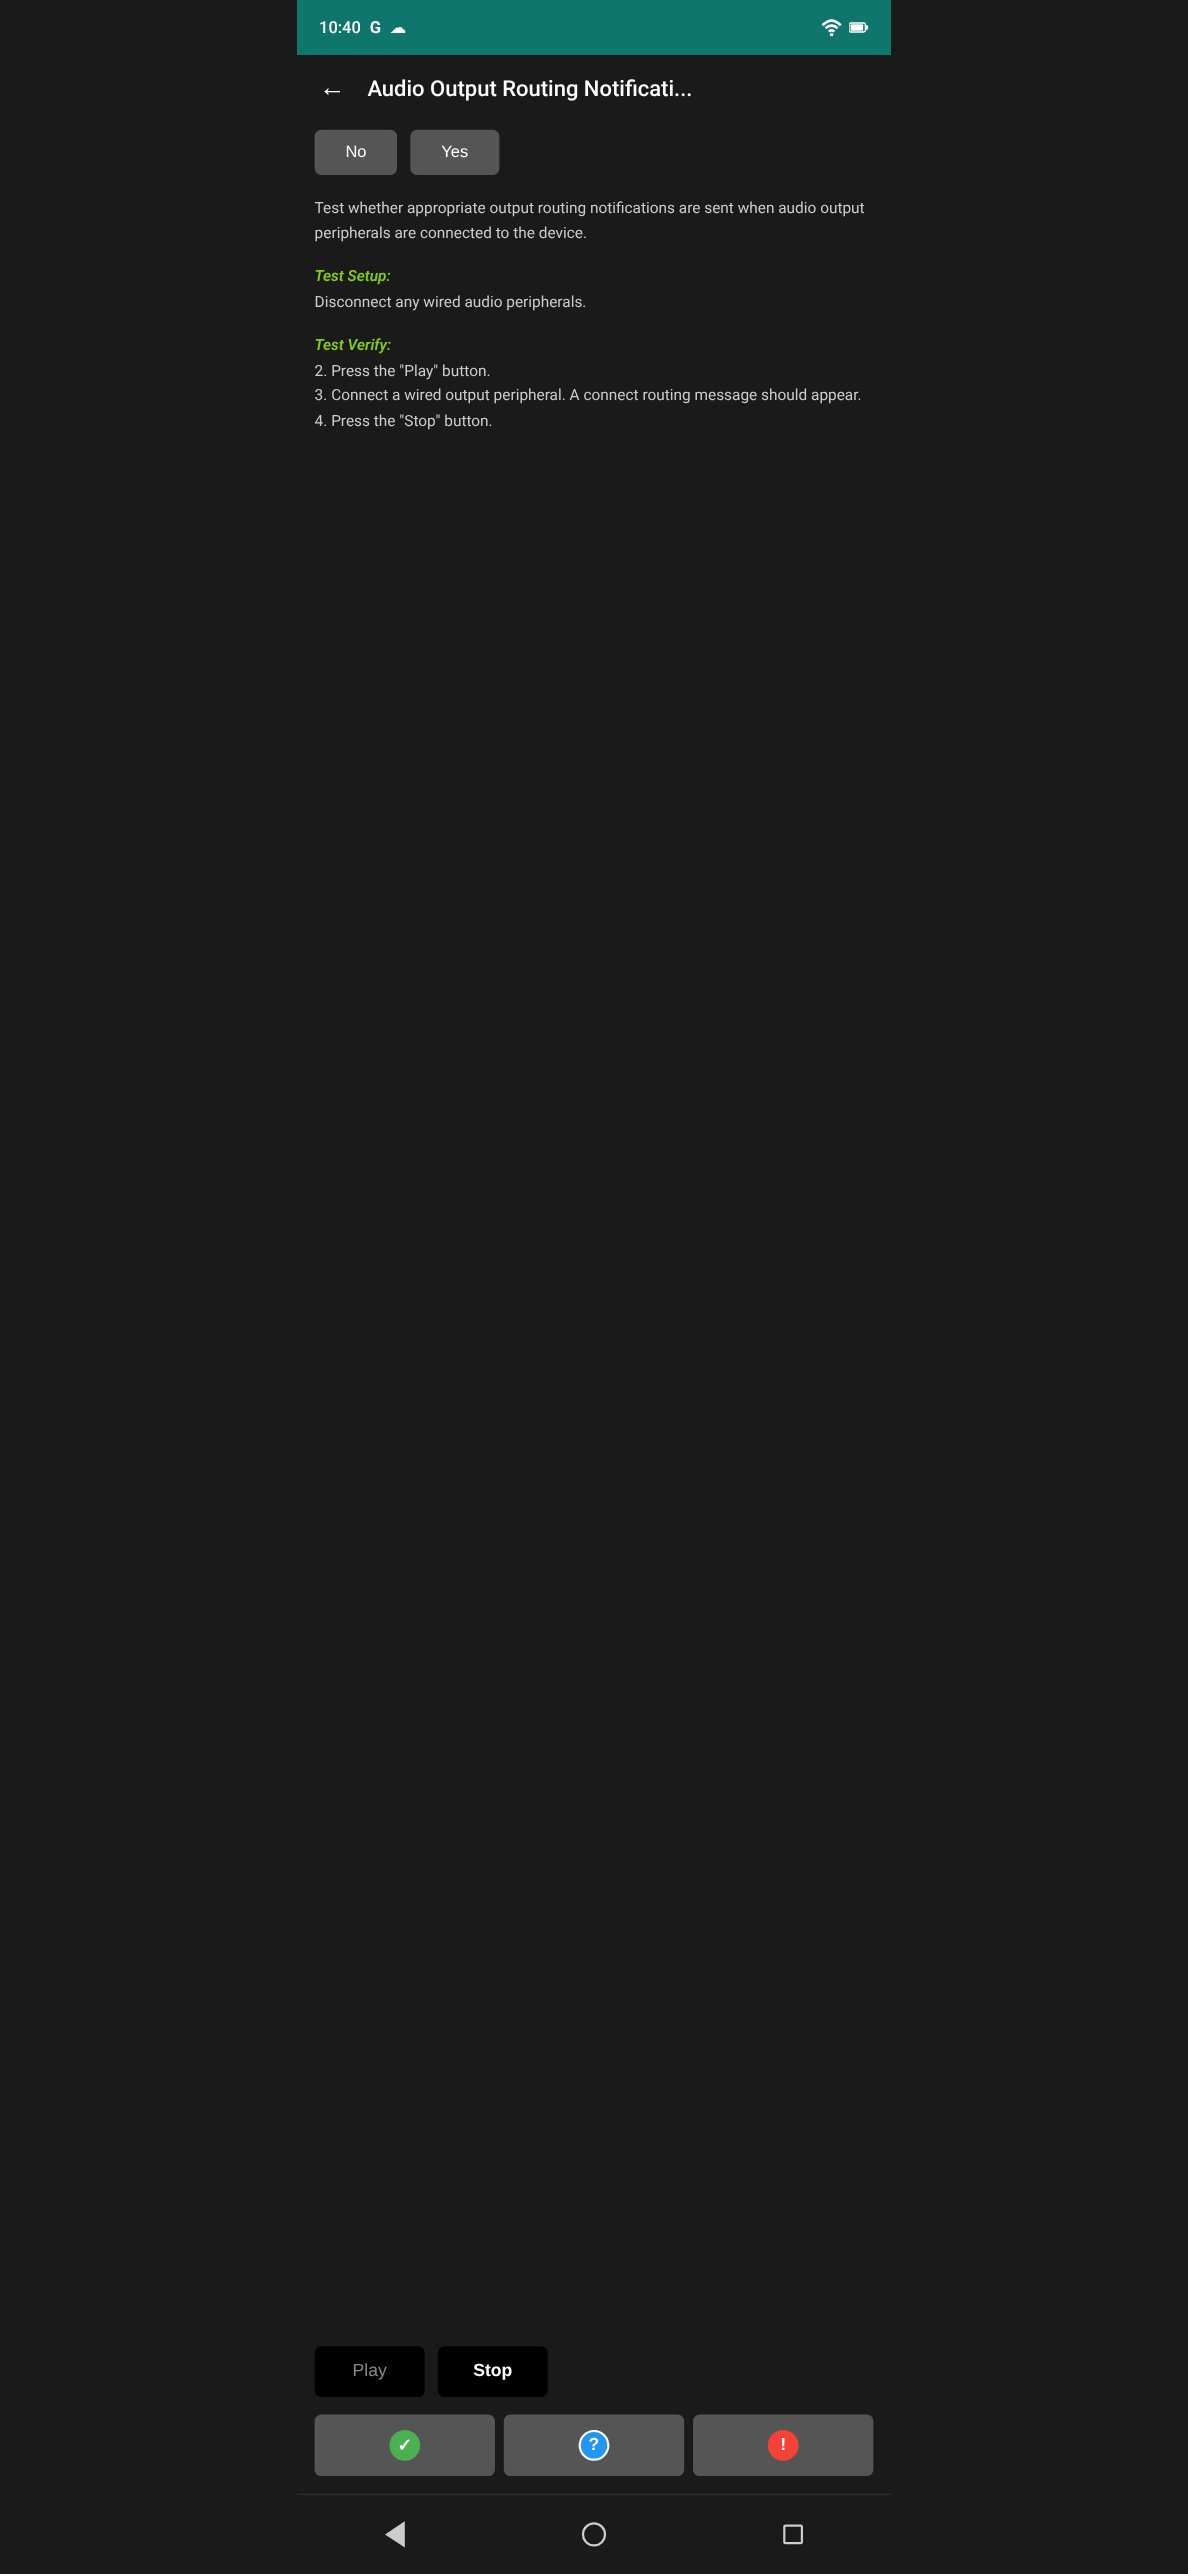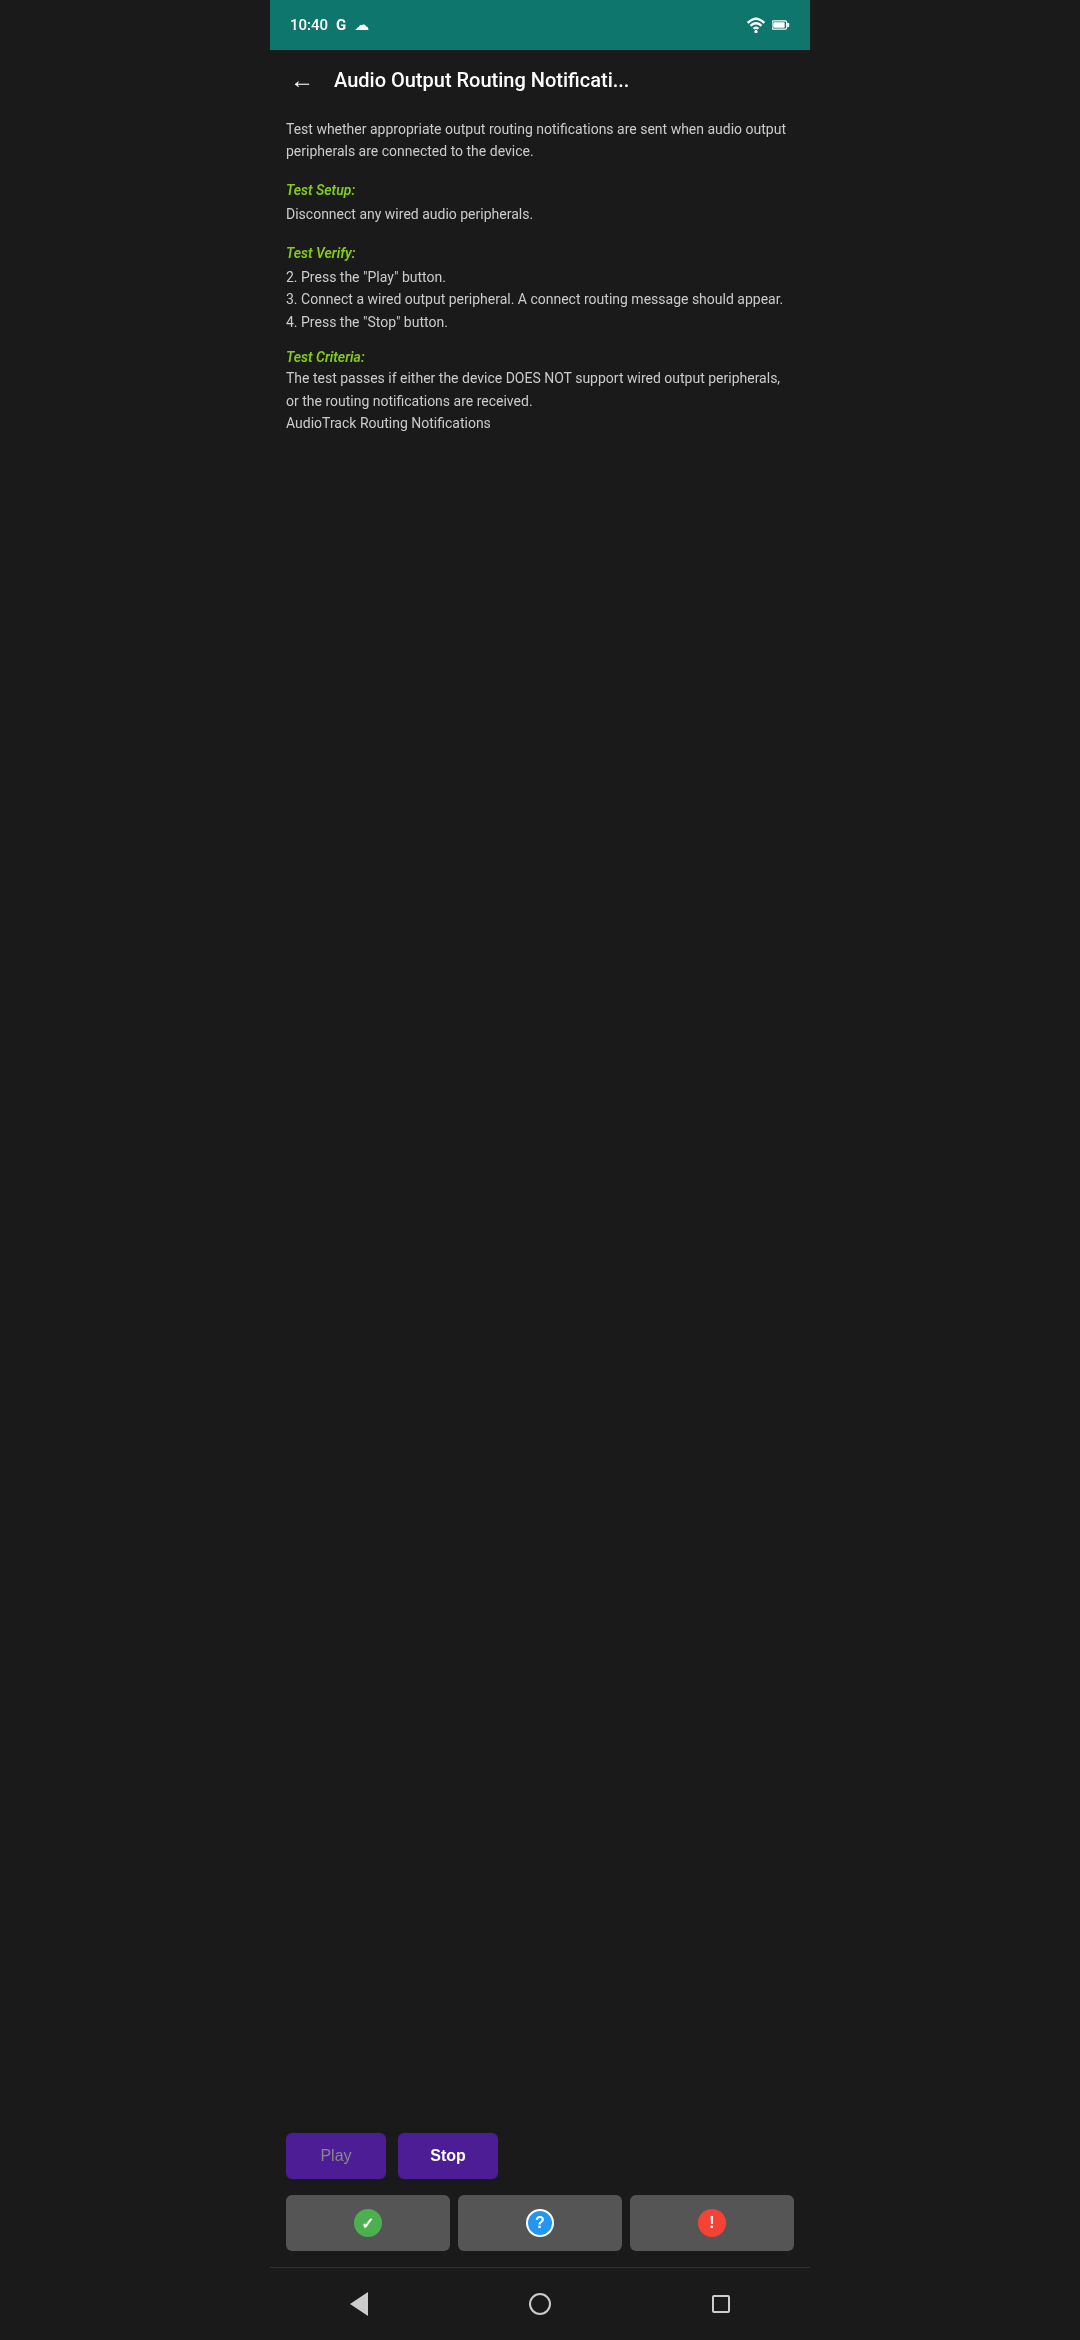--- a/index.html
+++ b/index.html
@@ -136,21 +136,21 @@
       height: 40px;
     }
 
     .action-buttons {
       display: flex;
       gap: 12px;
       padding: 12px 16px;
     }
 
     .action-btn {
-      background-color: #4c1d95;
+      background-color: #000000;
       color: #888888;
       border: none;
       border-radius: 6px;
       padding: 14px 28px;
       font-size: 16px;
       font-weight: 500;
       cursor: pointer;
       min-width: 100px;
     }
 
@@ -270,41 +270,39 @@
   </div>
 </div>
 
 <div class="header">
   <button class="back-button">←</button>
   <span class="header-title">Audio Output Routing Notificati...</span>
 </div>
 
 <div class="content">
 
+  <div class="button-row">
+    <button class="choice-btn">No</button>
+    <button class="choice-btn">Yes</button>
+  </div>
 
   <p class="description-text">Test whether appropriate output routing notifications are sent when audio output peripherals are connected to the device.</p>
 
   <div class="section-text">
     <div class="section-title">Test Setup:</div>
     <span>Disconnect any wired audio peripherals.</span>
   </div>
 
   <div class="section-text">
     <div class="section-title">Test Verify:</div>
     <div>2. Press the "Play" button.</div>
     <div>3. Connect a wired output peripheral. A connect routing message should appear.</div>
     <div>4. Press the "Stop" button.</div>
   </div>
 
-  <div class="criteria-section">
-    <div class="section-title">Test Criteria:</div>
-    <span class="section-text">The test passes if either the device DOES NOT support wired output peripherals, or the routing notifications are received.</span>
-    <br>
-    <span class="section-text">AudioTrack Routing Notifications</span>
-  </div>
 
   <div class="spacer"></div>
 </div>
 
 <div class="action-buttons">
   <button class="action-btn">Play</button>
   <button class="action-btn active">Stop</button>
 </div>
 
 <div class="status-buttons">

